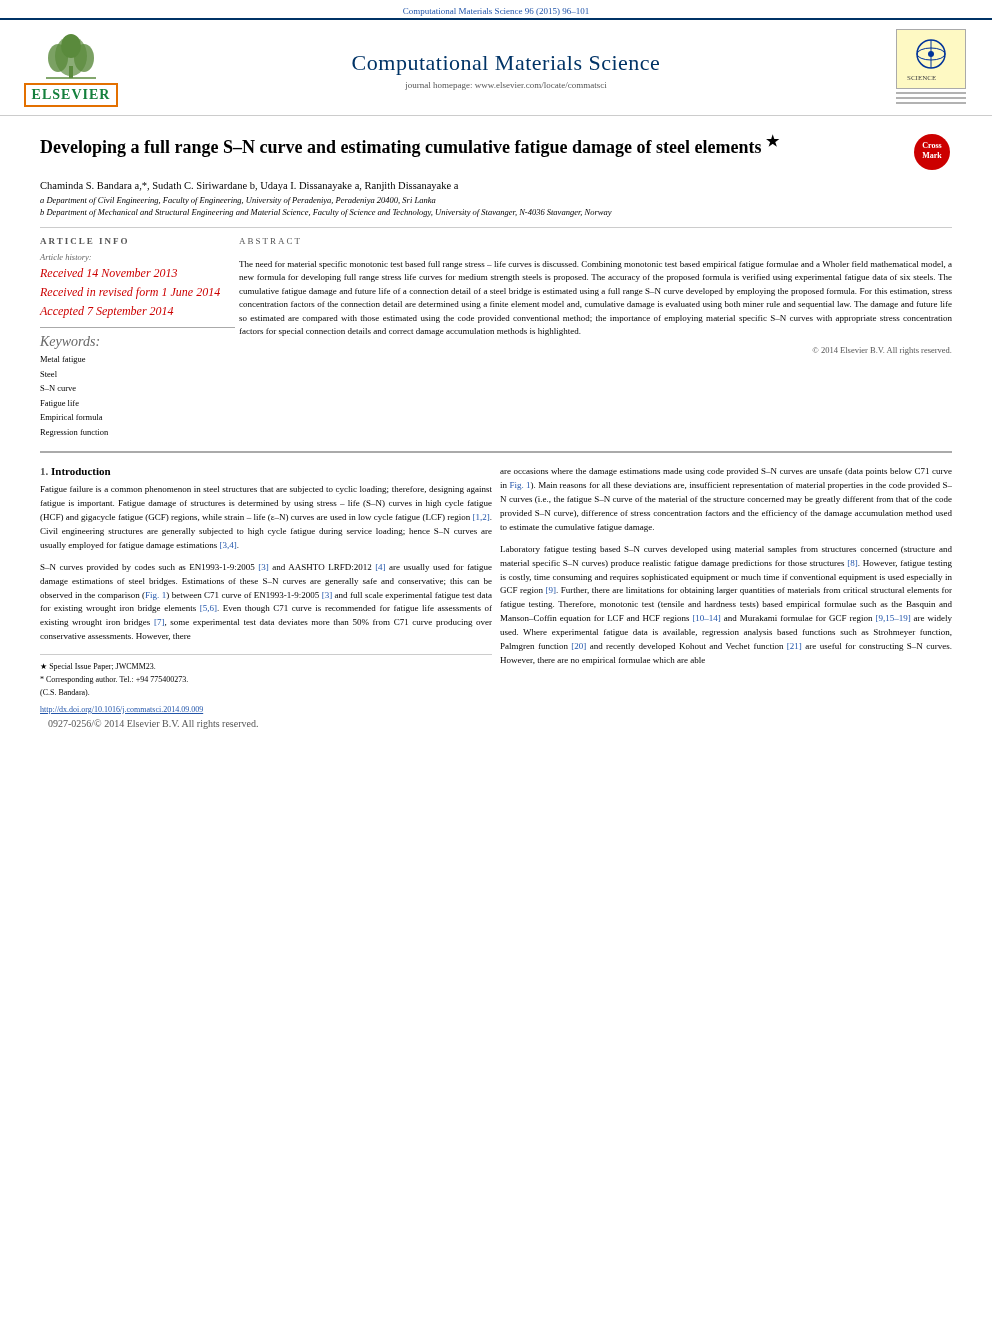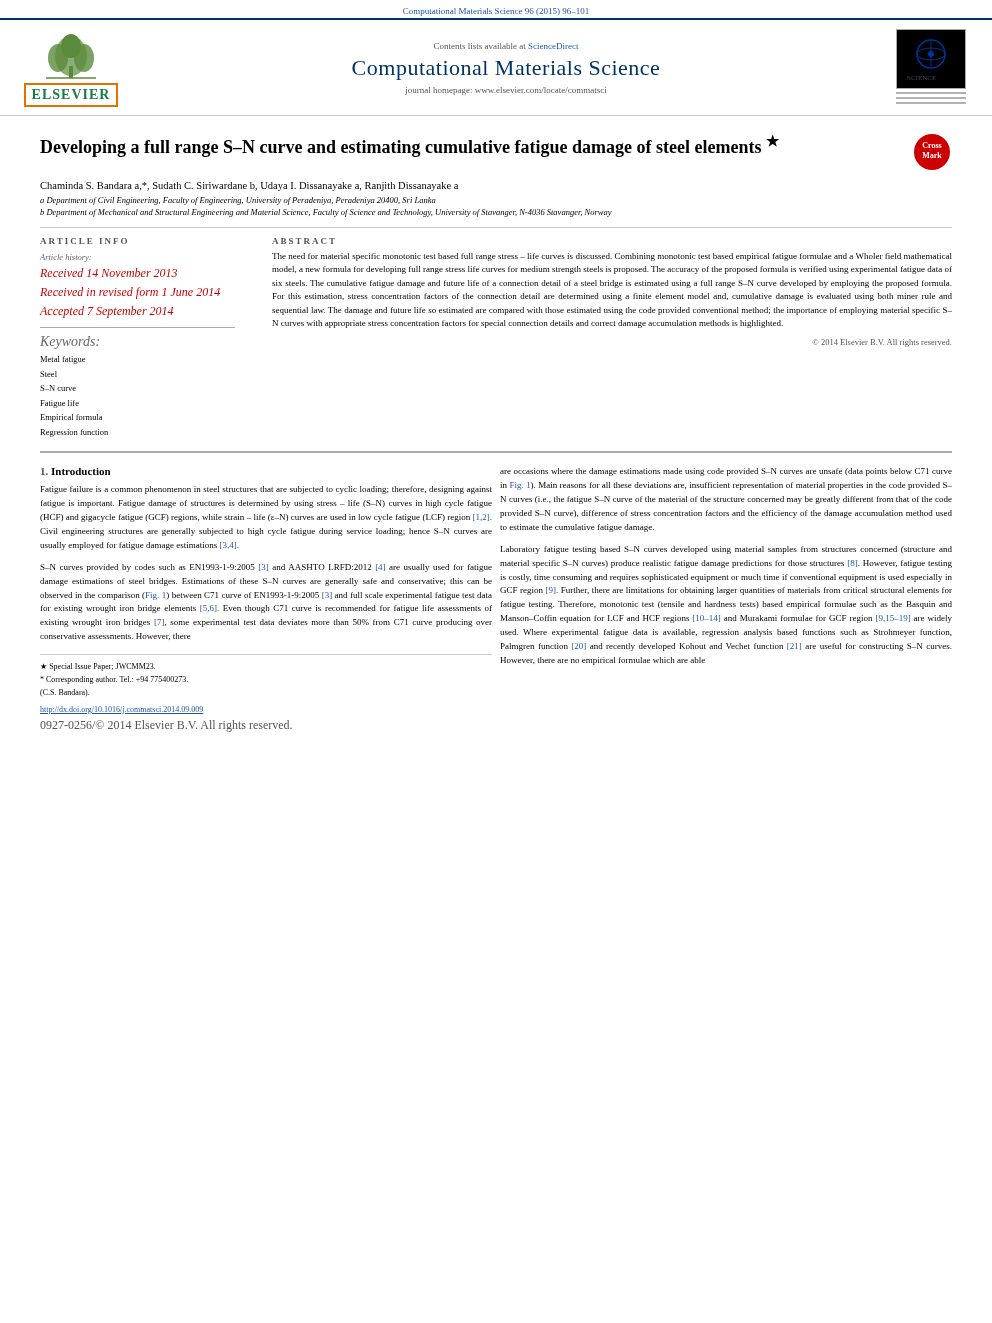--- a/index.html
+++ b/index.html
@@ -81,21 +81,21 @@
     .journal-icon-box {
       width: 70px;
       height: 60px;
       border: 1px solid #aaa;
       display: flex;
       align-items: center;
       justify-content: center;
       font-size: 8px;
       color: #888;
       text-align: center;
-      background: #000000;
+      background: #fef9c3;
     }
 
     
     .article-content {
       padding: 16px 40px 16px 40px;
     }
 
     
     .article-title-area {
       display: flex;
@@ -131,21 +131,21 @@
     
     .separator {
       border: none;
       border-top: 1px solid #ccc;
       margin: 8px 0;
     }
 
     
     .two-col {
       display: flex;
-      gap: 37px;
+      gap: 4px;
       margin-top: 8px;
     }
     .col-left {
       width: 195px;
       flex-shrink: 0;
     }
     .col-right {
       flex: 1;
     }
 
@@ -183,24 +183,24 @@
     }
     .keywords-list {
       font-size: 8.5px;
       line-height: 1.7;
     }
 
     
     .abstract-header {
       font-size: 9px;
       letter-spacing: 2px;
-      font-weight: bold;
+      font-weight: normal;
       color: #555;
       text-transform: uppercase;
-      margin-bottom: 4px;
+      margin-bottom: 12px;
     }
     .abstract-text {
       font-size: 9px;
       line-height: 1.5;
       text-align: justify;
     }
     .copyright-line {
       font-size: 8.5px;
       text-align: right;
       margin-top: 6px;
@@ -253,22 +253,23 @@
     }
     .footer-notes {
       font-size: 8px;
       line-height: 1.6;
     }
     .footer-doi {
       color: #2255aa;
       font-size: 8px;
     }
     .footer-copyright {
-      font-size: 12px;
-      color: #555;
+      font-size: 10px;
+      color: #555;
+      margin-left: 8px;
     }
 
     
     .tree-svg { }
   </style>
 </head>
 <body>
 
 <div class="journal-header-top">
   <span>Computational Materials Science 96 (2015) 96–101</span>
@@ -285,24 +286,20 @@
       <ellipse cx="22" cy="30" rx="10" ry="14" fill="#5a8a3c" opacity="0.8"></ellipse>
       <ellipse cx="48" cy="30" rx="10" ry="14" fill="#5a8a3c" opacity="0.8"></ellipse>
       <ellipse cx="35" cy="18" rx="10" ry="12" fill="#5a8a3c"></ellipse>
 
       <line x1="10" y1="50" x2="60" y2="50" stroke="#5a8a3c" stroke-width="1.5"></line>
     </svg>
     <div class="elsevier-logo">ELSEVIER</div>
   </div>
 
   <div class="journal-banner-center">
-    <div class="sciencedirect-link">
-      <span>Contents lists available at</span>
-      <a href="#">ScienceDirect</a>
-    </div>
     <div class="journal-title-main">Computational Materials Science</div>
     <div class="journal-homepage">
       <span>journal homepage: www.elsevier.com/locate/commatsci</span>
     </div>
   </div>
 
   <div class="journal-banner-right">
     <div class="journal-icon-box">
       <svg width="56" height="50" viewBox="0 0 56 50">
 

